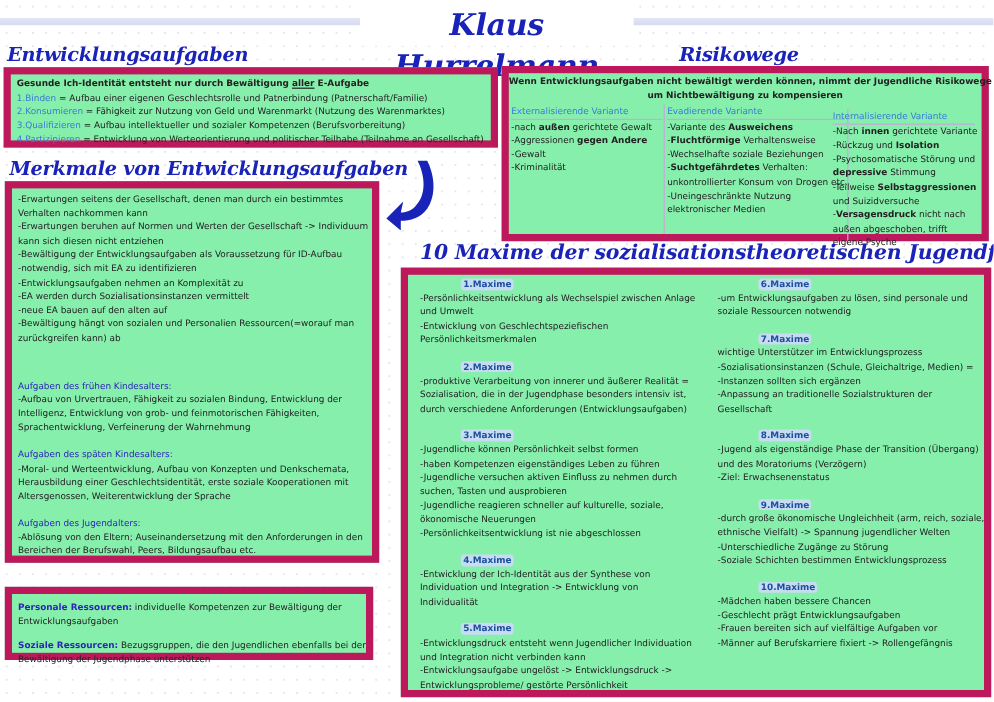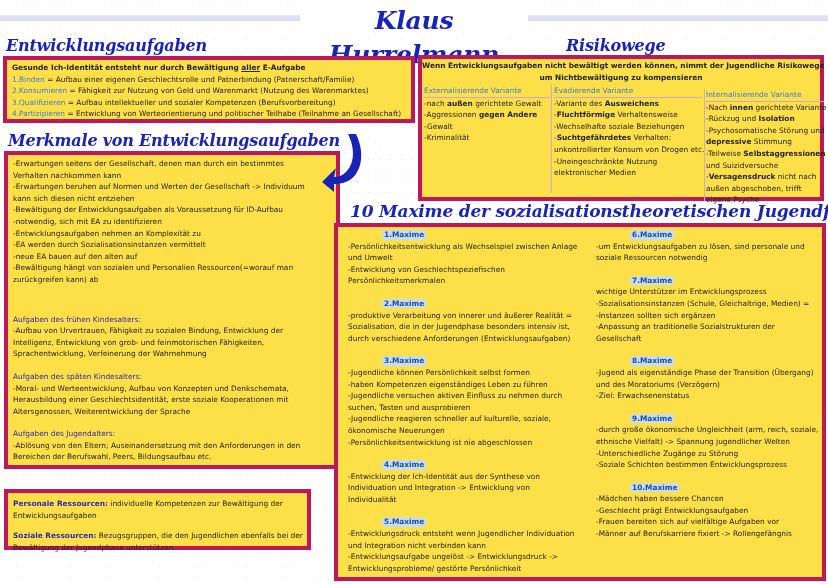--- a/index.html
+++ b/index.html
@@ -24,22 +24,22 @@
     left: 0; top: 15px; width: 828px; height: 6px;
     background: linear-gradient(to bottom, #e4e6f7, #d6d9f3);
   }
   .main-title {
     left: 300px; top: 4px; width: 228px; height: 34px;
     font-size: 25px; line-height: 34px; text-align: center;
     background: #fff;
   }
   .box {
     position: absolute;
-    background: #fde047;
-    border: 4px solid #be185d;
+    background: #86efac;
+    border: 6px solid #be185d;
   }
   .txt { font-size: 7.4px; line-height: 11.6px; white-space: nowrap; }
   .blue { color: #3a7bd5; }
   .navy { color: #2c26b8; }
   .b { font-weight: bold; }
   .u { text-decoration: underline; }
   .hl {
     display: inline-block;
     background: #c7dcf2;
     color: #1c4f9c;
@@ -92,39 +92,39 @@
           <div class="txt"><span>-Variante des </span><span class="b">Ausweichens</span></div>
           <div class="txt"><span>-</span><span class="b">Fluchtförmige</span><span> Verhaltensweise</span></div>
           <div class="txt"><span>-Wechselhafte soziale Beziehungen</span></div>
           <div class="txt"><span>-</span><span class="b">Suchtgefährdetes</span><span> Verhalten:</span></div>
           <div class="txt"><span>unkontrollierter Konsum von Drogen etc.</span></div>
           <div class="txt"><span>-Uneingeschränkte Nutzung</span></div>
           <div class="txt"><span>elektronischer Medien</span></div>
         </div>
     </div>
     <div class="col-sep" style="left:280px; top:4px; height:112px;"></div>
-    <div class="col" style="left:282px; width:118px; top:4px;">
+    <div class="col" style="left:268px; width:118px; top:4px;">
       <div class="txt blue" style="border-bottom:1px solid #c9a8d8;">Internalisierende Variante</div>
       <div id="rw-col-2">
           <div class="txt"><span>-Nach </span><span class="b">innen</span><span> gerichtete Variante</span></div>
           <div class="txt"><span>-Rückzug und </span><span class="b">Isolation</span></div>
           <div class="txt"><span>-Psychosomatische Störung und</span></div>
           <div class="txt"><span class="b">depressive</span><span> Stimmung</span></div>
           <div class="txt"><span>-Teilweise </span><span class="b">Selbstaggressionen</span></div>
           <div class="txt"><span>und Suizidversuche</span></div>
           <div class="txt"><span>-</span><span class="b">Versagensdruck</span><span> nicht nach</span></div>
           <div class="txt"><span>außen abgeschoben, trifft</span></div>
           <div class="txt"><span>eigene Psyche</span></div>
         </div>
     </div>
   </div>
 </div>
 
 <div class="abs script sec-title" style="left:8px; top:131px;">Merkmale von Entwicklungsaufgaben</div>
-<div class="box" style="left:4px; top:151px; width:336px; height:318px; padding:3px 5px;">
+<div class="box" style="left:4px; top:151px; width:312px; height:318px; padding:3px 5px;">
   <div id="merkmale-lines">
       <div class="txt">-Erwartungen seitens der Gesellschaft, denen man durch ein bestimmtes</div>
       <div class="txt">Verhalten nachkommen kann</div>
       <div class="txt">-Erwartungen beruhen auf Normen und Werten der Gesellschaft -&gt; Individuum</div>
       <div class="txt">kann sich diesen nicht entziehen</div>
       <div class="txt">-Bewältigung der Entwicklungsaufgaben als Voraussetzung für ID-Aufbau</div>
       <div class="txt">-notwendig, sich mit EA zu identifizieren</div>
       <div class="txt">-Entwicklungsaufgaben nehmen an Komplexität zu</div>
       <div class="txt">-EA werden durch Sozialisationsinstanzen vermittelt</div>
       <div class="txt">-neue EA bauen auf den alten auf</div>

